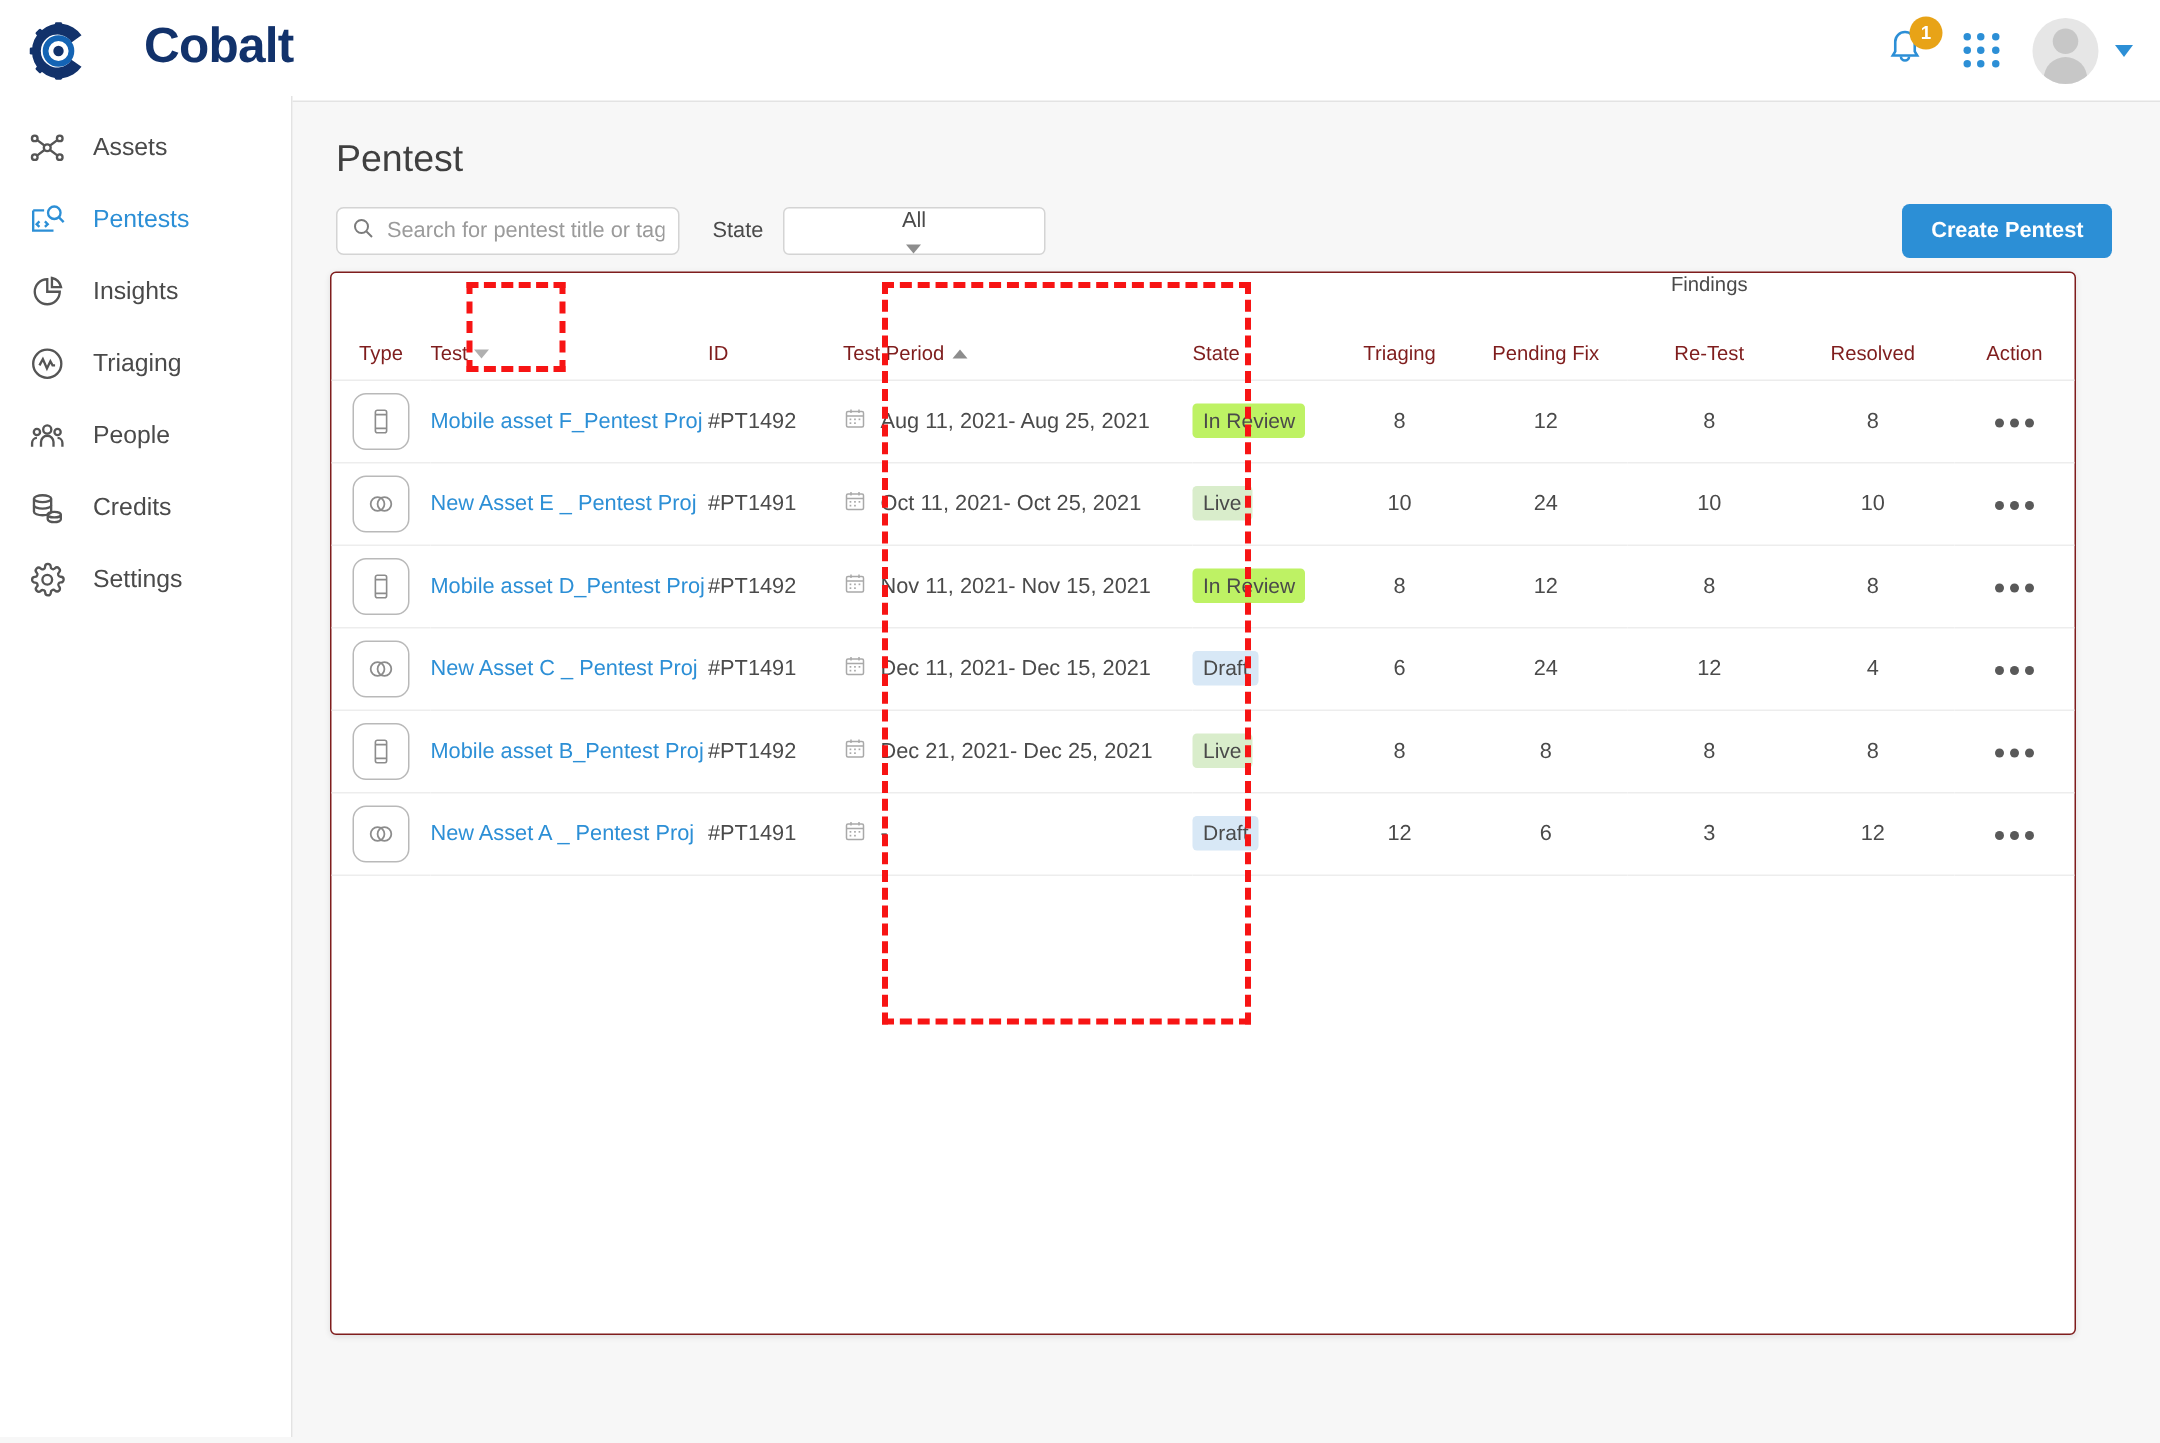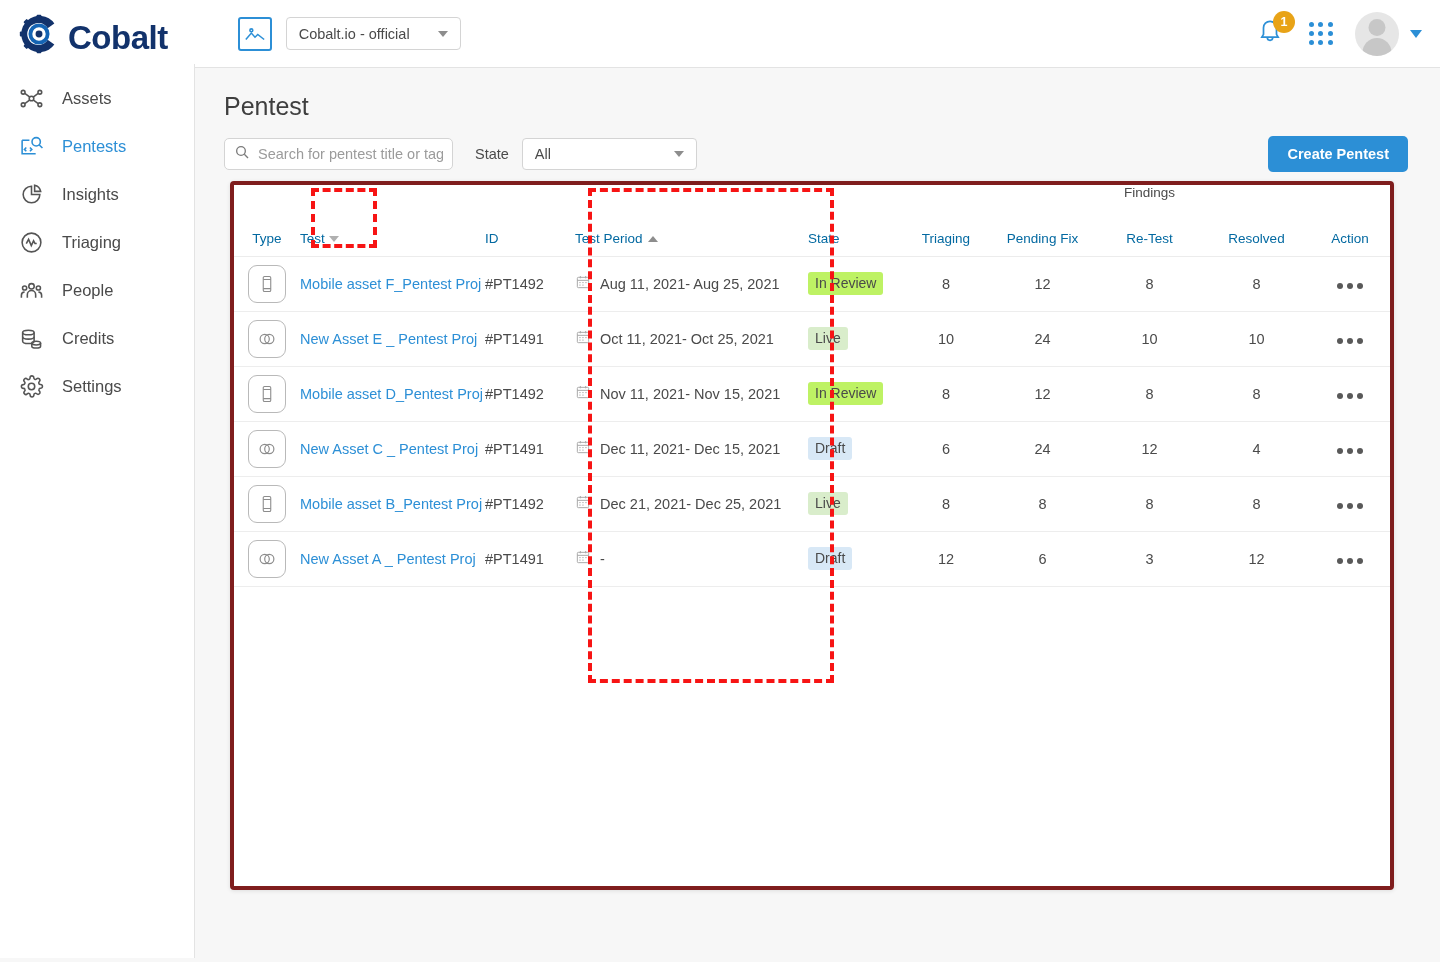--- a/index.html
+++ b/index.html
@@ -11,21 +11,21 @@
     overflow: hidden;
   }
   .app { position: relative; width: 1440px; height: 962px; }
 
   
   .topbar {
     position: absolute; left: 0; top: 0; width: 1440px; height: 68px;
     background: #ffffff; border-bottom: 1px solid #e3e3e3;
     display: flex; align-items: center;
   }
-  .logo-wrap { display: flex; align-items: flex-end; margin-left: 16px; }
+  .logo-wrap { display: flex; align-items: flex-start; margin-left: 16px; gap: 28px; }
   .logo-mark { width: 46px; height: 46px; }
   .logo-text {
     font-size: 33px; font-weight: bold; color: #12326b;
     letter-spacing: -0.5px; margin-left: 6px;
   }
   .org-switcher { display: flex; align-items: center; margin-left: 70px; }
   .org-icon {
     width: 34px; height: 34px; border: 2px solid #2c8fd6; border-radius: 3px;
     display: flex; align-items: center; justify-content: center;
   }
@@ -109,38 +109,38 @@
   }
   .search-box input {
     border: none; outline: none; font-size: 14.5px; color: #0c4a6e;
     margin-left: 8px; width: 100%; font-family: "Liberation Sans", sans-serif;
   }
   .search-box input::placeholder { color: #9b9b9b; }
   .state-label { margin-left: 22px; font-size: 14.5px; color: #4a4a4a; }
   .state-select {
     margin-left: 13px; width: 175px; height: 32px; border: 1px solid #d4d4d4;
     border-radius: 4px; background: #fff; display: flex; align-items: center;
-    justify-content: space-between; padding: 0 12px; font-size: 14.5px; color: #4a4a4a;
+    justify-content: space-between; padding: 0 12px; font-size: 14.5px; color: #4a4a4a; flex-direction: column;
   }
   .create-btn {
     margin-left: auto; background: #2c8fd6; color: #fff; border: none;
     border-radius: 5px; height: 36px; padding: 0 19px;
     font-size: 14.5px; font-weight: bold; cursor: pointer;
     font-family: "Liberation Sans", sans-serif;
   }
 
   
   .card {
-    position: absolute; left: 35px; top: 113px; width: 1164px; height: 709px;
-    background: #fff; border: 4px solid #7f1d1d; border-radius: 4px;
+    position: absolute; left: 25px; top: 113px; width: 1164px; height: 709px;
+    background: #fff; border: 1px solid #7f1d1d; border-radius: 4px;
     box-shadow: 0 1px 4px rgba(0,0,0,0.10);
   }
   table { width: 100%; border-collapse: collapse; table-layout: fixed; }
   thead th {
-    font-weight: normal; font-size: 13.5px; color: #0369a1;
+    font-weight: normal; font-size: 13.5px; color: #7f1d1d;
     vertical-align: bottom; padding-bottom: 10px;
   }
   .findings-group {
     text-align: center; font-size: 13.5px; color: #4a4a4a;
     padding-bottom: 2px; font-weight: normal;
   }
   thead tr.head-row th { border-bottom: 1px solid #ececec; height: 54px; }
   tbody td {
     border-bottom: 1px solid #ededed; height: 55px;
     font-size: 14.5px; color: #4a4a4a;
@@ -204,32 +204,20 @@
             <rect x="9" y="9" width="5" height="6" rx="1" transform="rotate(-45 11.5 12)"></rect>
             <rect x="9" y="33" width="5" height="6" rx="1" transform="rotate(45 11.5 36)"></rect>
           </g>
           <circle cx="24" cy="24" r="9" fill="none" stroke="#1464b4" stroke-width="4"></circle>
           <circle cx="24" cy="24" r="3.6" fill="#12326b"></circle>
         </svg>
       </span>
       <span class="logo-text">Cobalt</span>
     </div>
 
-    <div class="org-switcher">
-      <span class="org-icon">
-        <svg viewBox="0 0 24 24" width="22" height="22" fill="none" stroke="#2c8fd6" stroke-width="1.7">
-          <circle cx="8" cy="8" r="1.6"></circle>
-          <path d="M2 18l6-7 4 4.5 3-3 7 5.5"></path>
-        </svg>
-      </span>
-      <div class="org-select">
-        <span>Cobalt.io - official</span>
-        <span class="caret-grey"></span>
-      </div>
-    </div>
 
     <div class="topbar-right">
       <div class="bell-wrap">
         <svg viewBox="0 0 24 24" width="26" height="26" fill="none" stroke="#2c8fd6" stroke-width="1.6">
           <path d="M18 16V10a6 6 0 0 0-12 0v6l-1.5 2.5h15L18 16z"></path>
           <path d="M9.5 19a2.5 2.5 0 0 0 5 0"></path>
         </svg>
         <span class="bell-badge">1</span>
       </div>
       <div class="apps-grid">

